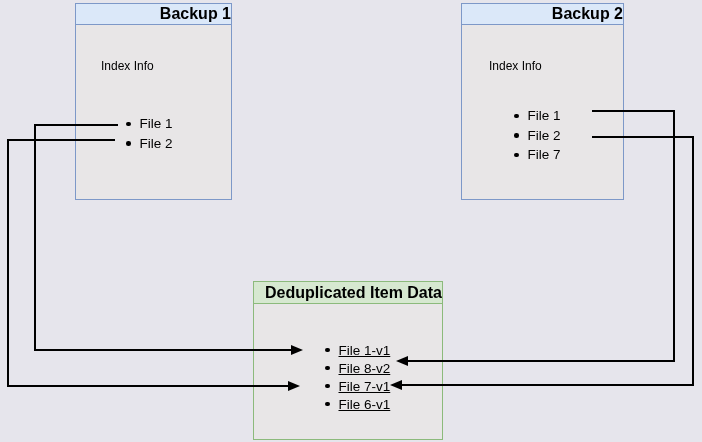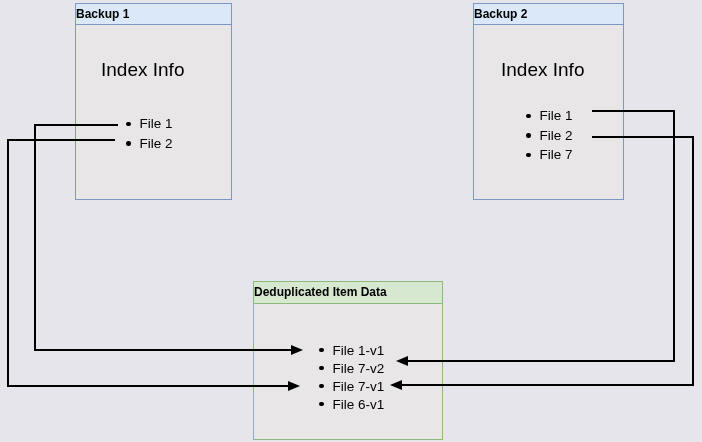--- a/index.html
+++ b/index.html
@@ -19,36 +19,36 @@
     background: var(--box_fill, #e8e6e7);
     border: 1.5px solid var(--blue_border, #7d98c8);
     box-sizing: border-box;
     z-index: 1;
   }
   .node .hdr {
     box-sizing: border-box;
     height: 21px;
     border-bottom: 1.5px solid var(--blue_border, #7d98c8);
     background: var(--blue_fill, #dbe8f9);
-    text-align: left;
+    text-align: right;
     font-weight: bold;
-    font-size: 12px;
+    font-size: 16px;
     line-height: 20px;
     color: #000;
   }
   .node.green { border-color: var(--green_border, #8cba7c); }
   .node.green .hdr {
     border-bottom-color: var(--green_border, #8cba7c);
     background: var(--green_fill, #d6e8d0);
     height: 22px;
     line-height: 21px;
   }
   .subtitle {
     position: absolute;
-    font-size: 19px;
+    font-size: 12px;
     color: #000;
     white-space: nowrap;
   }
   ul.flist {
     position: absolute;
     margin: 0; padding: 0;
     list-style: none;
   }
   ul.flist li {
     display: flex;
@@ -91,49 +91,49 @@
         <span class="dot"></span>
         <span>File 1</span>
       </li>
       <li>
         <span class="dot"></span>
         <span>File 2</span>
       </li>
     </ul>
   </div>
 
-  <div class="node" style="left:473px; top:3px; width:151px; height:197px;">
+  <div class="node" style="left:461px; top:3px; width:163px; height:197px;">
     <div class="hdr">Backup 2</div>
     <div class="subtitle" style="left:27px; top:55px;">Index Info</div>
     <ul class="flist b2" style="left:52px; top:102px;">
       <li>
         <span class="dot"></span>
         <span>File 1</span>
       </li>
       <li>
         <span class="dot"></span>
         <span>File 2</span>
       </li>
       <li>
         <span class="dot"></span>
         <span>File 7</span>
       </li>
     </ul>
   </div>
 
   <div class="node green" style="left:253px; top:281px; width:190px; height:159px;">
     <div class="hdr">Deduplicated Item Data</div>
-    <ul class="flist dd" style="left:65px; top:59px;">
+    <ul class="flist dd" style="left:71px; top:59px;text-decoration:underline;">
       <li>
         <span class="dot"></span>
         <span>File 1-v1</span>
       </li>
       <li>
         <span class="dot"></span>
-        <span>File 7-v2</span>
+        <span>File 8-v2</span>
       </li>
       <li>
         <span class="dot"></span>
         <span>File 7-v1</span>
       </li>
       <li>
         <span class="dot"></span>
         <span>File 6-v1</span>
       </li>
     </ul>

